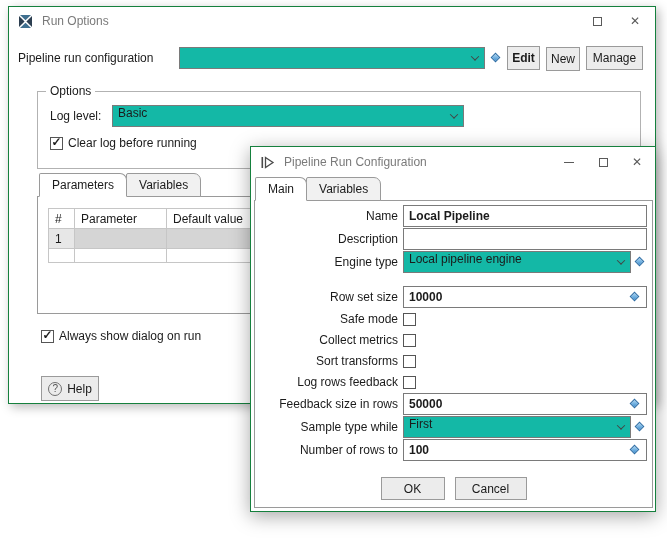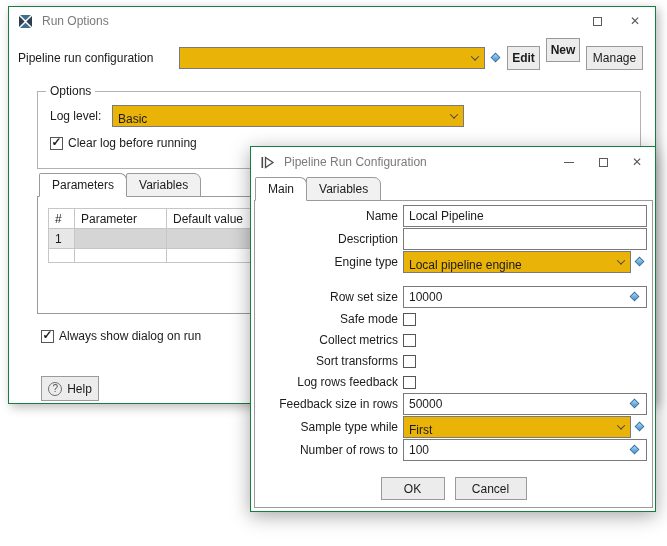--- a/index.html
+++ b/index.html
@@ -28,21 +28,21 @@
   .titlebar .title { margin-left:9px; color:#7a7a7a; white-space:nowrap; }
   .win-controls { position:absolute; right:1px; top:0; height:100%; display:flex; }
   .win-btn { width:38px; height:100%; display:flex; align-items:center; justify-content:center; color:#555; cursor:default; }
   .max-box { width:9px; height:9px; border:1px solid #5a5a5a; display:inline-block; }
   .min-bar { width:10px; height:1px; background:#5a5a5a; display:inline-block; }
   .close-glyph { font-size:12px; color:#5a5a5a; }
 
   .lbl { position:absolute; white-space:nowrap; }
 
   
-  .combo { position:absolute; height:22px; border:1px solid #7a7a7a; background:#eab308; display:flex; align-items:flex-end; }
+  .combo { position:absolute; height:22px; border:1px solid #7a7a7a; background:#14b8a6; display:flex; align-items:flex-start; }
   .combo-value { flex:1 1 auto; padding-left:5px; white-space:nowrap; overflow:hidden; }
   .combo-arrow { flex:0 0 18px; height:100%; display:flex; align-items:center; justify-content:center; }
   .chev { display:inline-block; width:6px; height:6px; border-right:1.4px solid #444; border-bottom:1.4px solid #444; transform:rotate(45deg) translate(-1px,-1px); }
   .tinput { height:22px; border:1px solid #7a7a7a; background:#fff; font-family:"Liberation Sans",sans-serif; font-size:12px; padding:0 5px; color:#1b1b1b; outline:none; }
 
   .btn {
     position:absolute; height:24px; background:#ececec; border:1px solid #9a9a9a;
     font-family:"Liberation Sans",sans-serif; font-size:12px; color:#1b1b1b;
     display:flex; align-items:center; justify-content:center; cursor:default;
   }
@@ -86,21 +86,21 @@
   .help-icon { width:14px; height:14px; border-radius:50%; border:1px solid #707070; color:#555;
     display:inline-flex; align-items:center; justify-content:center; font-size:10px; line-height:1; }
 
   
   .form { position:absolute; left:0; top:4px; right:0; }
   .frow { display:flex; align-items:center; height:22px; margin-bottom:1px; }
   .frow.gap-after { margin-bottom:13px; }
   .frow.checkrow { height:20px; }
   .flabel { width:148px; text-align:right; padding-right:5px; white-space:nowrap; flex:0 0 auto; }
   .fwrap { position:relative; width:244px; height:22px; flex:0 0 auto; display:flex; align-items:center; }
-  .fwrap .tinput { width:263px; }
+  .fwrap .tinput { width:263px;font-weight:bold; }
   .fwrap .combo { position:relative; width:228px; }
   .fwrap .diamond.inside { right:9px; top:7px; left:auto; }
   .fwrap .diamond.outside { left:233px; top:7px; }
   .btn-row { display:flex; justify-content:center; gap:10px; margin-top:16px; }
   .btn-row .btn { position:relative; height:23px; }
   .ok-btn { width:64px; }
   .cancel-btn { width:72px; }
 </style>
 </head>
 <body>
@@ -128,21 +128,21 @@
 
   <span class="lbl" style="left:9px;top:44px;">Pipeline run configuration</span>
   <div class="combo" style="left:170px;top:40px;width:306px;">
     <span class="combo-value"></span>
     <span class="combo-arrow">
         <i class="chev"></i>
       </span>
   </div>
   <span class="diamond" style="left:483px;top:47px;"></span>
   <button class="btn" style="left:498px;top:39px;width:33px;font-weight:bold;">Edit</button>
-  <button class="btn" style="left:537px;top:31px;width:34px;font-weight:bold;">New</button>
+  <button class="btn" style="left:537px;top:40px;width:34px;">New</button>
   <button class="btn" style="left:577px;top:39px;width:57px;text-align:right;">Manage</button>
 
   <div class="group" style="left:28px;top:84px;width:604px;height:78px;">
     <span class="group-legend">Options</span>
     <span class="lbl" style="left:12px;top:17px;">Log level:</span>
     <div class="combo" style="left:74px;top:13px;width:352px;">
       <span class="combo-value">Basic</span>
       <span class="combo-arrow">
           <i class="chev"></i>
         </span>

